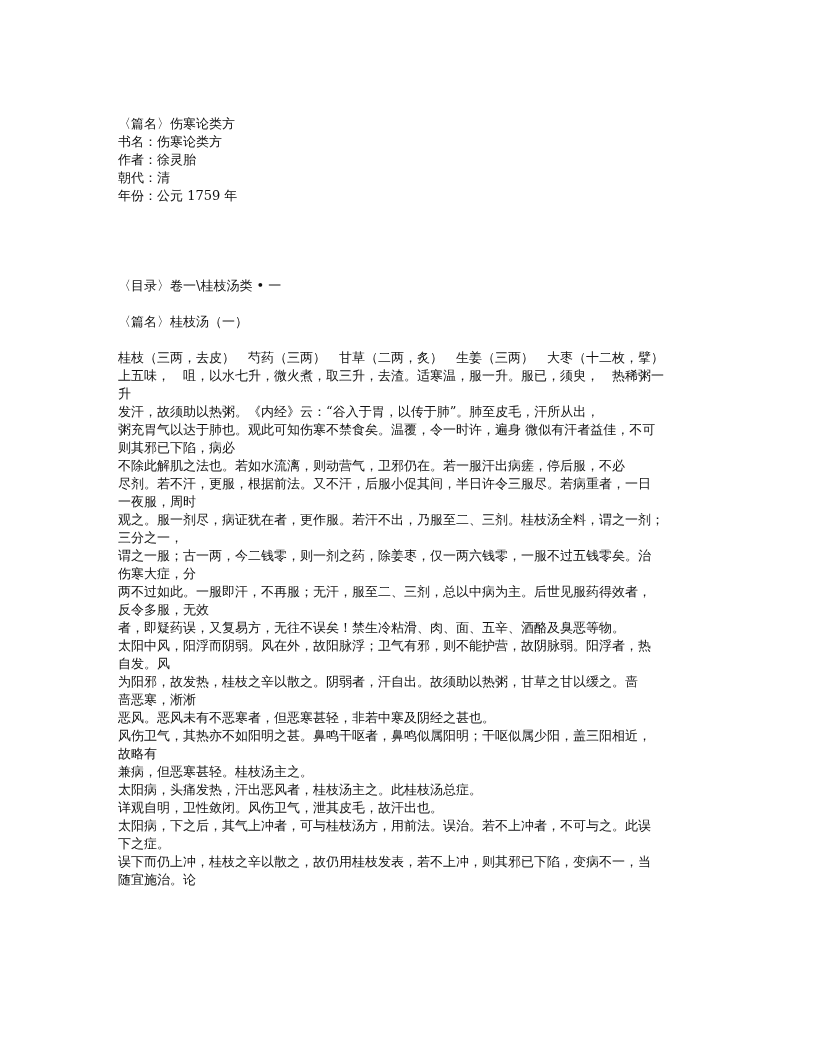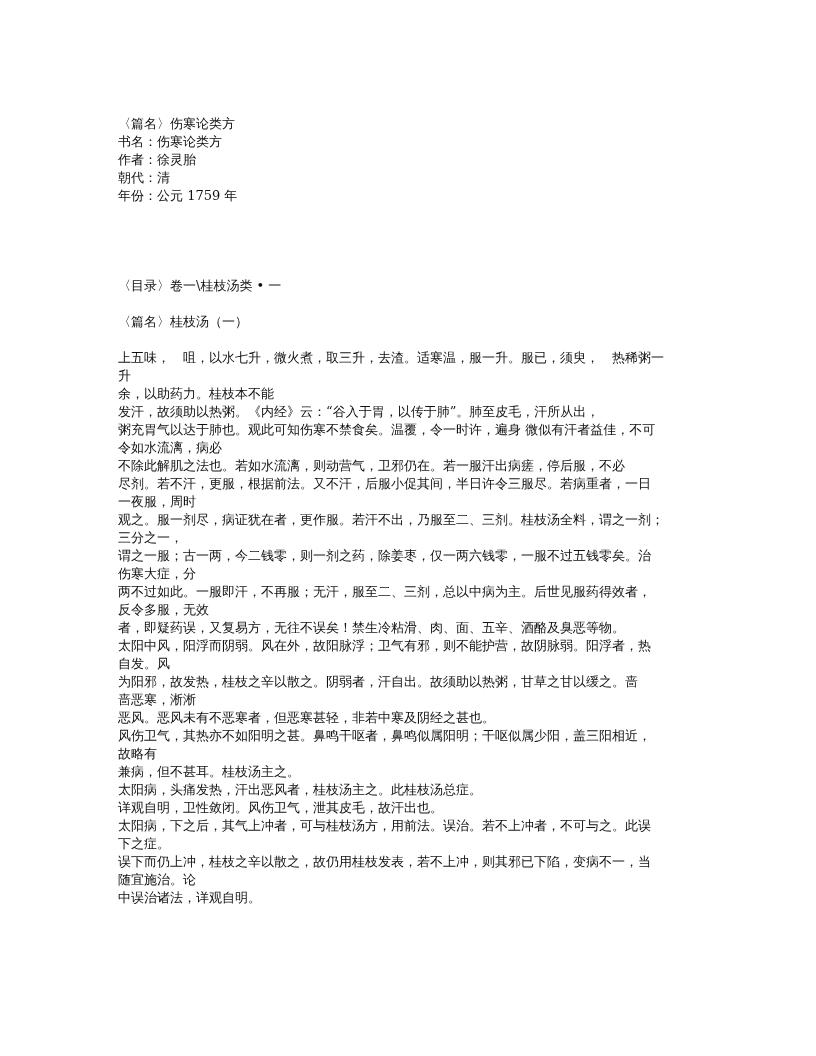--- a/index.html
+++ b/index.html
@@ -30,45 +30,44 @@
 
   <div class="gap3"></div>
   <div class="gap1"></div>
 
   <span class="line">〈目录〉卷一\桂枝汤类 • 一</span>
   <div class="gap1"></div>
   <span class="line">〈篇名〉桂枝汤（一）</span>
   <div class="gap1"></div>
 
   <div>
+    <span class="line">桂枝（三两，去皮）　芍药（三两）　甘草（二两，炙）　生姜（三两）　大枣（十二枚，擘）</span>
     <span class="line">上五味，　咀，以水七升，微火煮，取三升，去渣。适寒温，服一升。服已，须臾，　热稀粥一</span>
     <span class="line">升</span>
-    <span class="line">余，以助药力。桂枝本不能</span>
     <span class="line">发汗，故须助以热粥。《内经》云：“谷入于胃，以传于肺”。肺至皮毛，汗所从出，</span>
     <span class="line">粥充胃气以达于肺也。观此可知伤寒不禁食矣。温覆，令一时许，遍身 微似有汗者益佳，不可</span>
-    <span class="line">令如水流漓，病必</span>
+    <span class="line">则其邪已下陷，病必</span>
     <span class="line">不除此解肌之法也。若如水流漓，则动营气，卫邪仍在。若一服汗出病瘥，停后服，不必</span>
     <span class="line">尽剂。若不汗，更服，根据前法。又不汗，后服小促其间，半日许令三服尽。若病重者，一日</span>
     <span class="line">一夜服，周时</span>
     <span class="line">观之。服一剂尽，病证犹在者，更作服。若汗不出，乃服至二、三剂。桂枝汤全料，谓之一剂；</span>
     <span class="line">三分之一，</span>
     <span class="line">谓之一服；古一两，今二钱零，则一剂之药，除姜枣，仅一两六钱零，一服不过五钱零矣。治</span>
     <span class="line">伤寒大症，分</span>
     <span class="line">两不过如此。一服即汗，不再服；无汗，服至二、三剂，总以中病为主。后世见服药得效者，</span>
     <span class="line">反令多服，无效</span>
     <span class="line">者，即疑药误，又复易方，无往不误矣！禁生冷粘滑、肉、面、五辛、酒酪及臭恶等物。</span>
     <span class="line">太阳中风，阳浮而阴弱。风在外，故阳脉浮；卫气有邪，则不能护营，故阴脉弱。阳浮者，热</span>
     <span class="line">自发。风</span>
     <span class="line">为阳邪，故发热，桂枝之辛以散之。阴弱者，汗自出。故须助以热粥，甘草之甘以缓之。啬</span>
     <span class="line">啬恶寒，淅淅</span>
     <span class="line">恶风。恶风未有不恶寒者，但恶寒甚轻，非若中寒及阴经之甚也。</span>
     <span class="line">风伤卫气，其热亦不如阳明之甚。鼻鸣干呕者，鼻鸣似属阳明；干呕似属少阳，盖三阳相近，</span>
     <span class="line">故略有</span>
-    <span class="line">兼病，但不甚耳。桂枝汤主之。</span>
+    <span class="line">兼病，但恶寒甚轻。桂枝汤主之。</span>
     <span class="line">太阳病，头痛发热，汗出恶风者，桂枝汤主之。此桂枝汤总症。</span>
     <span class="line">详观自明，卫性敛闭。风伤卫气，泄其皮毛，故汗出也。</span>
     <span class="line">太阳病，下之后，其气上冲者，可与桂枝汤方，用前法。误治。若不上冲者，不可与之。此误</span>
     <span class="line">下之症。</span>
     <span class="line">误下而仍上冲，桂枝之辛以散之，故仍用桂枝发表，若不上冲，则其邪已下陷，变病不一，当</span>
     <span class="line">随宜施治。论</span>
-    <span class="line">中误治诸法，详观自明。</span>
   </div>
 </div>
 
 </body></html>

